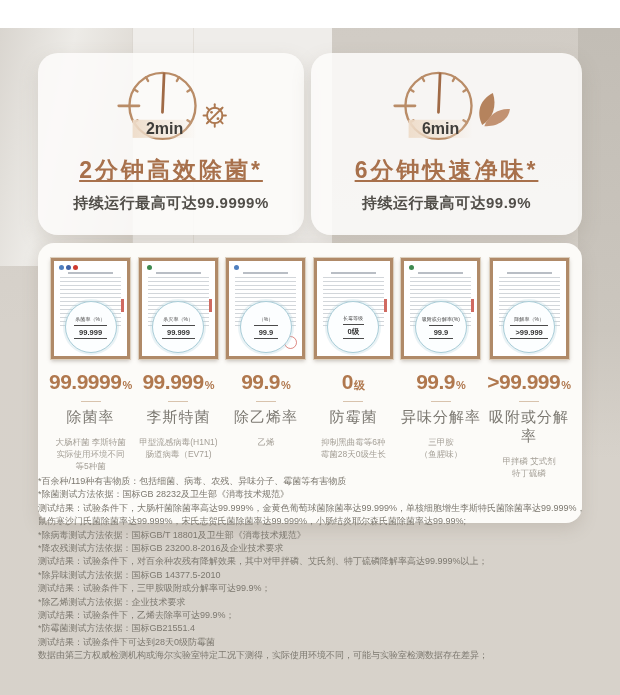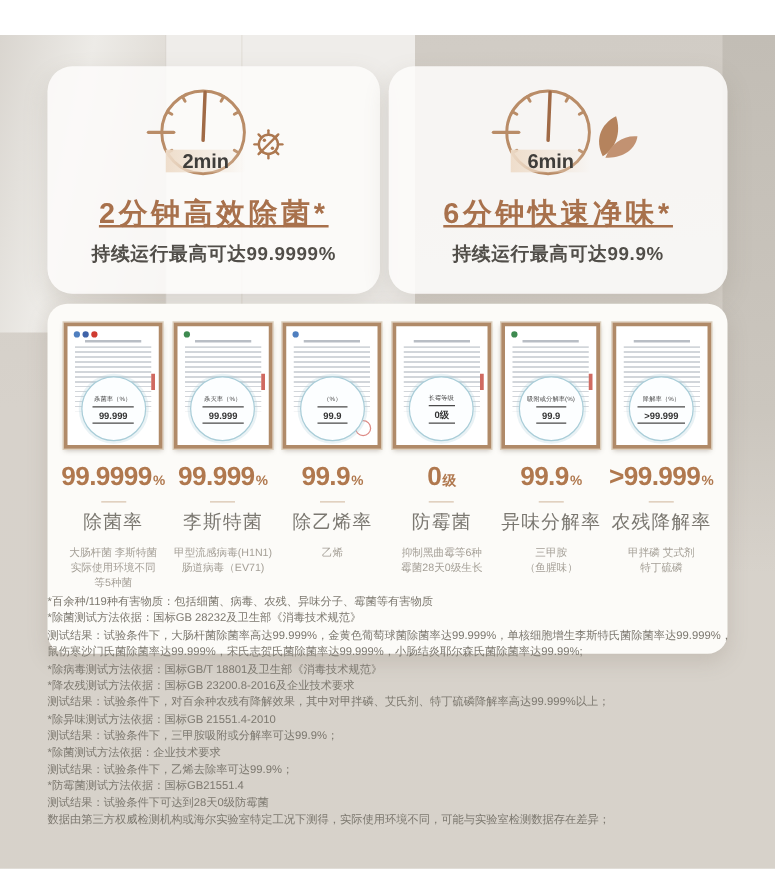--- a/index.html
+++ b/index.html
@@ -272,37 +272,37 @@
           </div>
         <div class="cert-headline"></div>
           <div class="cert-lines"></div>
         <div class="cert-circle">
           <div class="cc-title">降解率（%）</div>
           <div class="cc-value">&gt;99.999</div>
         </div>
       </div>
       <div class="stat-value"><span class="num">&gt;99.999</span><span class="pct">%</span></div>
       <div class="stat-divider"></div>
-      <div class="stat-label">农残降解率</div>
+      <div class="stat-label">吸附或分解率</div>
       <div class="stat-desc">
           <span>甲拌磷 艾式剂</span>
           <span>特丁硫磷</span>
         </div>
     </div>
   </div>
 
   <div class="footnotes">
     <div>*百余种/119种有害物质：包括细菌、病毒、农残、异味分子、霉菌等有害物质</div>
     <div>*除菌测试方法依据：国标GB 28232及卫生部《消毒技术规范》</div>
     <div>测试结果：试验条件下，大肠杆菌除菌率高达99.999%，金黄色葡萄球菌除菌率达99.999%，单核细胞增生李斯特氏菌除菌率达99.999%，</div>
     <div>鼠伤寒沙门氏菌除菌率达99.999%，宋氏志贺氏菌除菌率达99.999%，小肠结炎耶尔森氏菌除菌率达99.99%;</div>
     <div>*除病毒测试方法依据：国标GB/T 18801及卫生部《消毒技术规范》</div>
     <div>*降农残测试方法依据：国标GB 23200.8-2016及企业技术要求</div>
     <div>测试结果：试验条件下，对百余种农残有降解效果，其中对甲拌磷、艾氏剂、特丁硫磷降解率高达99.999%以上；</div>
-    <div>*除异味测试方法依据：国标GB 21551.4-2010</div>
+    <div>*除异味测试方法依据：国标GB 14377.5-2010</div>
     <div>测试结果：试验条件下，三甲胺吸附或分解率可达99.9%；</div>
-    <div>*除菌测试方法依据：企业技术要求</div>
+    <div>*除乙烯测试方法依据：企业技术要求</div>
     <div>测试结果：试验条件下，乙烯去除率可达99.9%；</div>
     <div>*防霉菌测试方法依据：国标GB21551.4</div>
     <div>测试结果：试验条件下可达到28天0级防霉菌</div>
     <div>数据由第三方权威检测机构或海尔实验室特定工况下测得，实际使用环境不同，可能与实验室检测数据存在差异；</div>
   </div>
 </div>
 
 </body></html>

